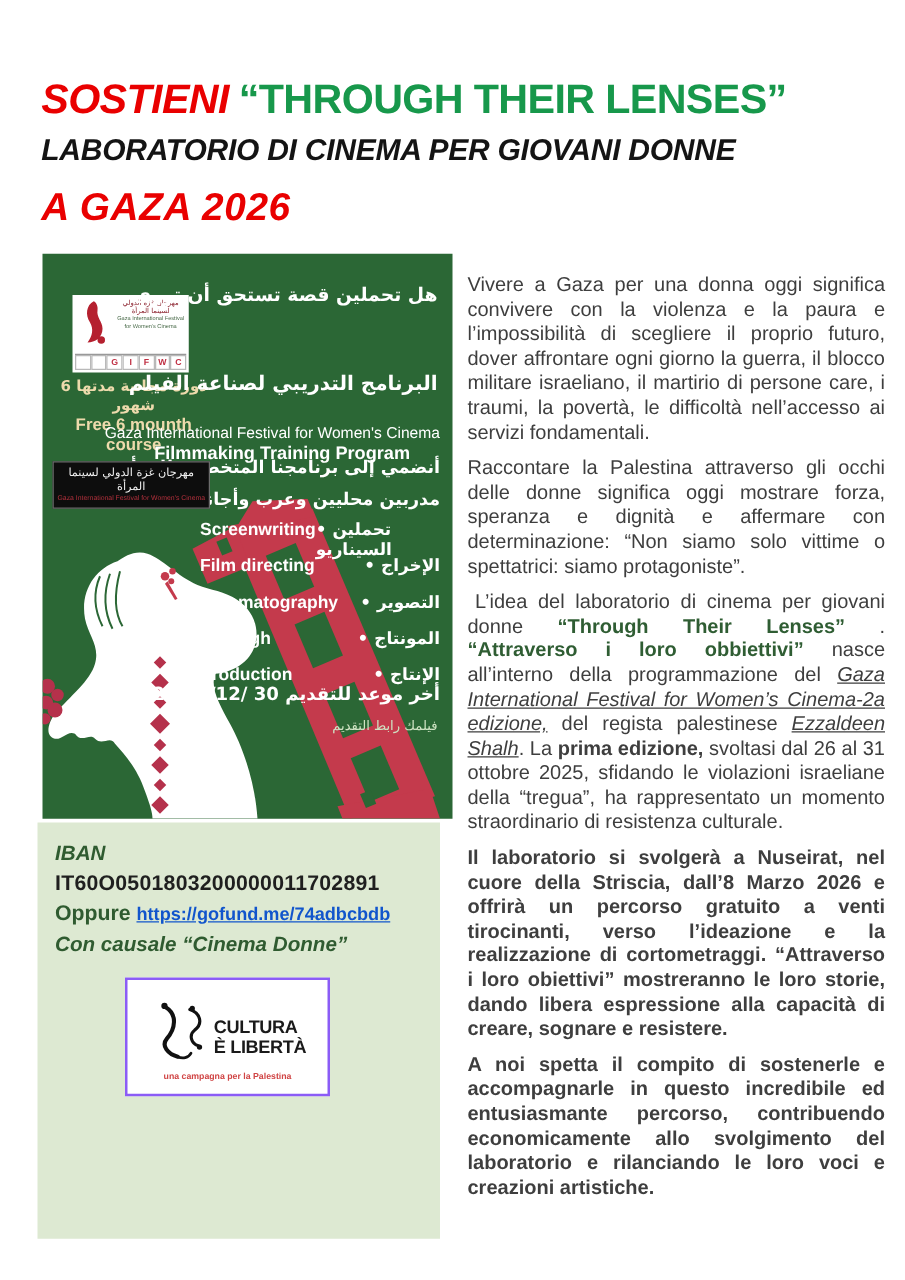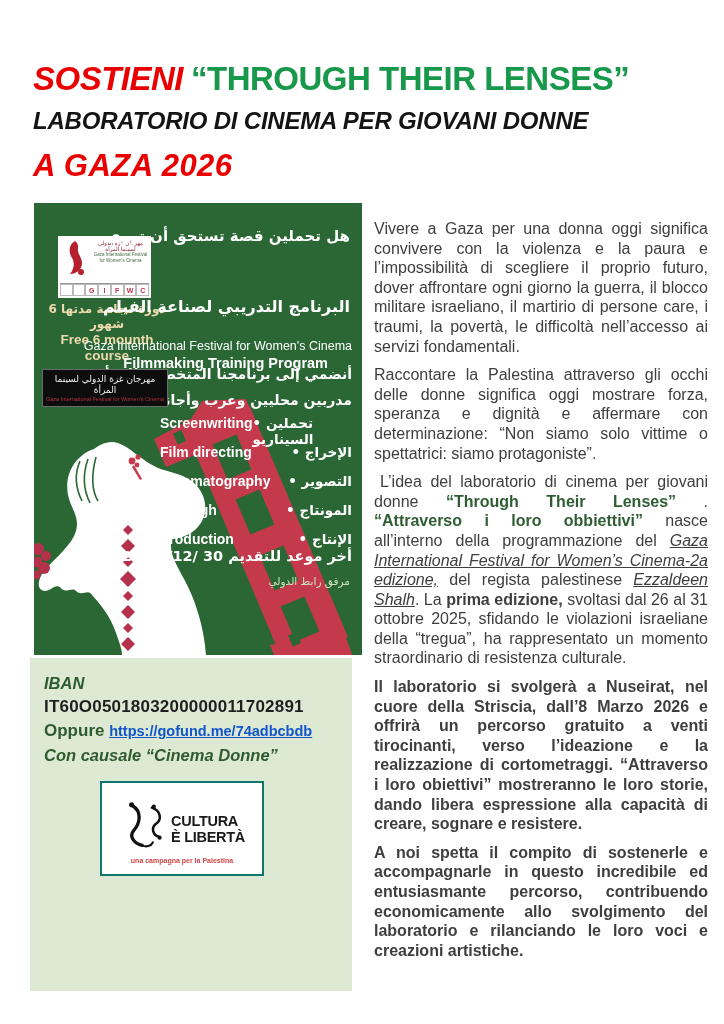--- a/index.html
+++ b/index.html
@@ -56,21 +56,21 @@
   .p-apply { position:absolute; right:12px; top:372px; color:#cfe3c3; font-size:10.5px; z-index:3; }
   .p-art { position:absolute; left:0; top:196px; width:328px; height:256px; z-index:1; }
 
   
   .donation { width:322px; background:#dde9d2; margin-top:3px; padding:13px 12px 0 14px; height:333px; }
   .don-text { color:#2f5b30; font-weight:bold; font-style:italic; font-size:16.5px; line-height:24px; }
   .don-iban-code { color:#1f1f1f; font-weight:bold; font-style:normal; font-size:17px; letter-spacing:0.2px;
                    line-height:24px; }
   .don-oppure { color:#2f5b30; font-weight:bold; font-style:normal; font-size:17px; line-height:24px; }
   .don-link { color:#1155cc; font-weight:bold; font-size:14.5px; text-decoration:underline; }
-  .cl-box { width:164px; height:95px; background:#fff; border:2px solid #0f766e; margin:14px 0 0 56px;
+  .cl-box { width:164px; height:95px; background:#fff; border:2px solid #8b5cf6; margin:14px 0 0 56px;
             display:flex; align-items:center; justify-content:center; position:relative; }
   .cl-inner { display:flex; align-items:center; }
   .cl-text { margin-left:-6px; }
   .cl-line { font-size:14.5px; font-weight:bold; color:#1a1a1a; letter-spacing:-0.3px; line-height:16px; }
   .cl-tag { position:absolute; bottom:10px; left:0; right:0; text-align:center; font-size:7px; color:#d04545;
             font-weight:bold; }
 
   
   .article p { font-size:16px; line-height:19.6px; text-align:justify; color:#3e3e3e; margin:0 0 9px 0; }
   .article .indent { text-indent:6px; }
@@ -237,21 +237,21 @@
           <div class="c-row">
             <span class="c-en">Production</span>
             <span class="c-ar ar">• الإنتاج</span>
           </div>
         </div>
 
         <div class="p-deadline ar">
           <span>أخر موعد للتقديم</span>
           <span dir="ltr">2026 /12/ 30</span>
         </div>
-        <div class="p-apply ar" dir="rtl">مرفق رابط الدولي</div>
+        <div class="p-apply ar" dir="rtl">فيلمك رابط التقديم</div>
       </div>
 
       <div class="donation">
         <div class="don-text">IBAN</div>
         <div class="don-iban-code">IT60O0501803200000011702891</div>
         <div class="don-oppure">
           <span>Oppure</span>
           <a class="don-link" href="#">https://gofund.me/74adbcbdb</a>
         </div>
         <div class="don-text">Con causale “Cinema Donne”</div>

